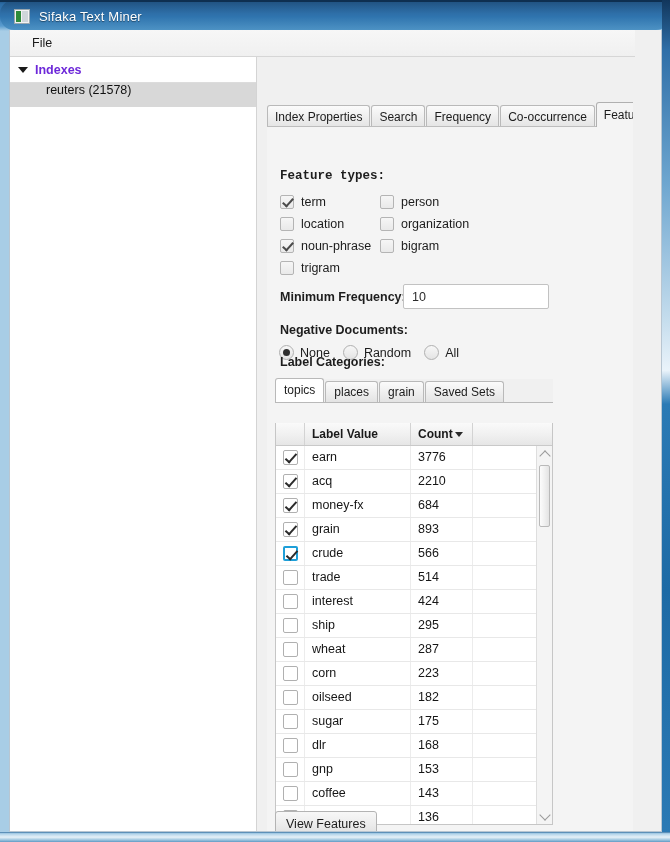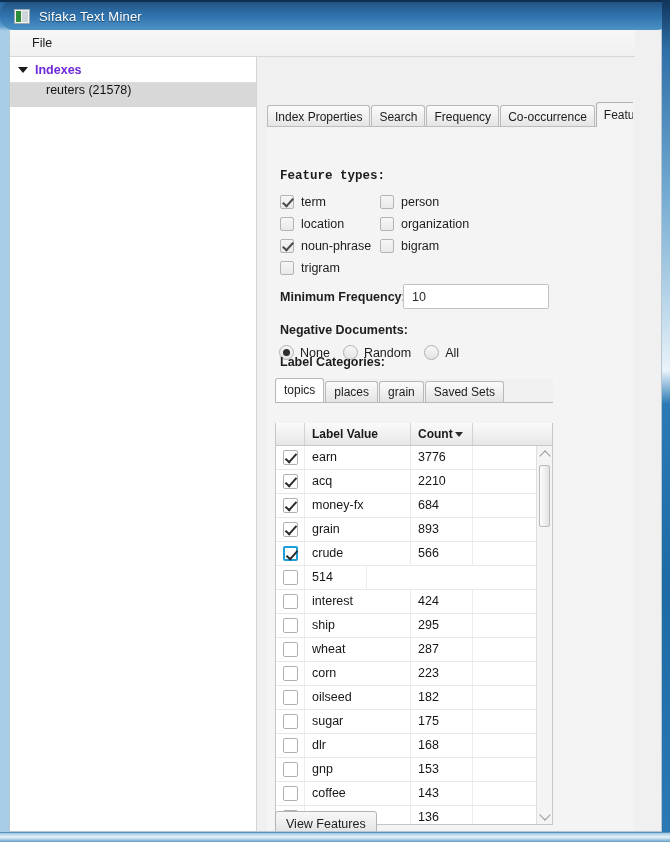--- a/index.html
+++ b/index.html
@@ -518,20 +518,21 @@
                   <span class="row-cbox checked focused"></span>
                 </div>
                 <div class="td c1">crude</div>
                 <div class="td c2">566</div>
                 <div class="td c3"></div>
               </div>
               <div class="trow">
                 <div class="td c0">
                   <span class="row-cbox"></span>
                 </div>
+                <div class="td c1">trade</div>
                 <div class="td c2">514</div>
                 <div class="td c3"></div>
               </div>
               <div class="trow">
                 <div class="td c0">
                   <span class="row-cbox"></span>
                 </div>
                 <div class="td c1">interest</div>
                 <div class="td c2">424</div>
                 <div class="td c3"></div>

